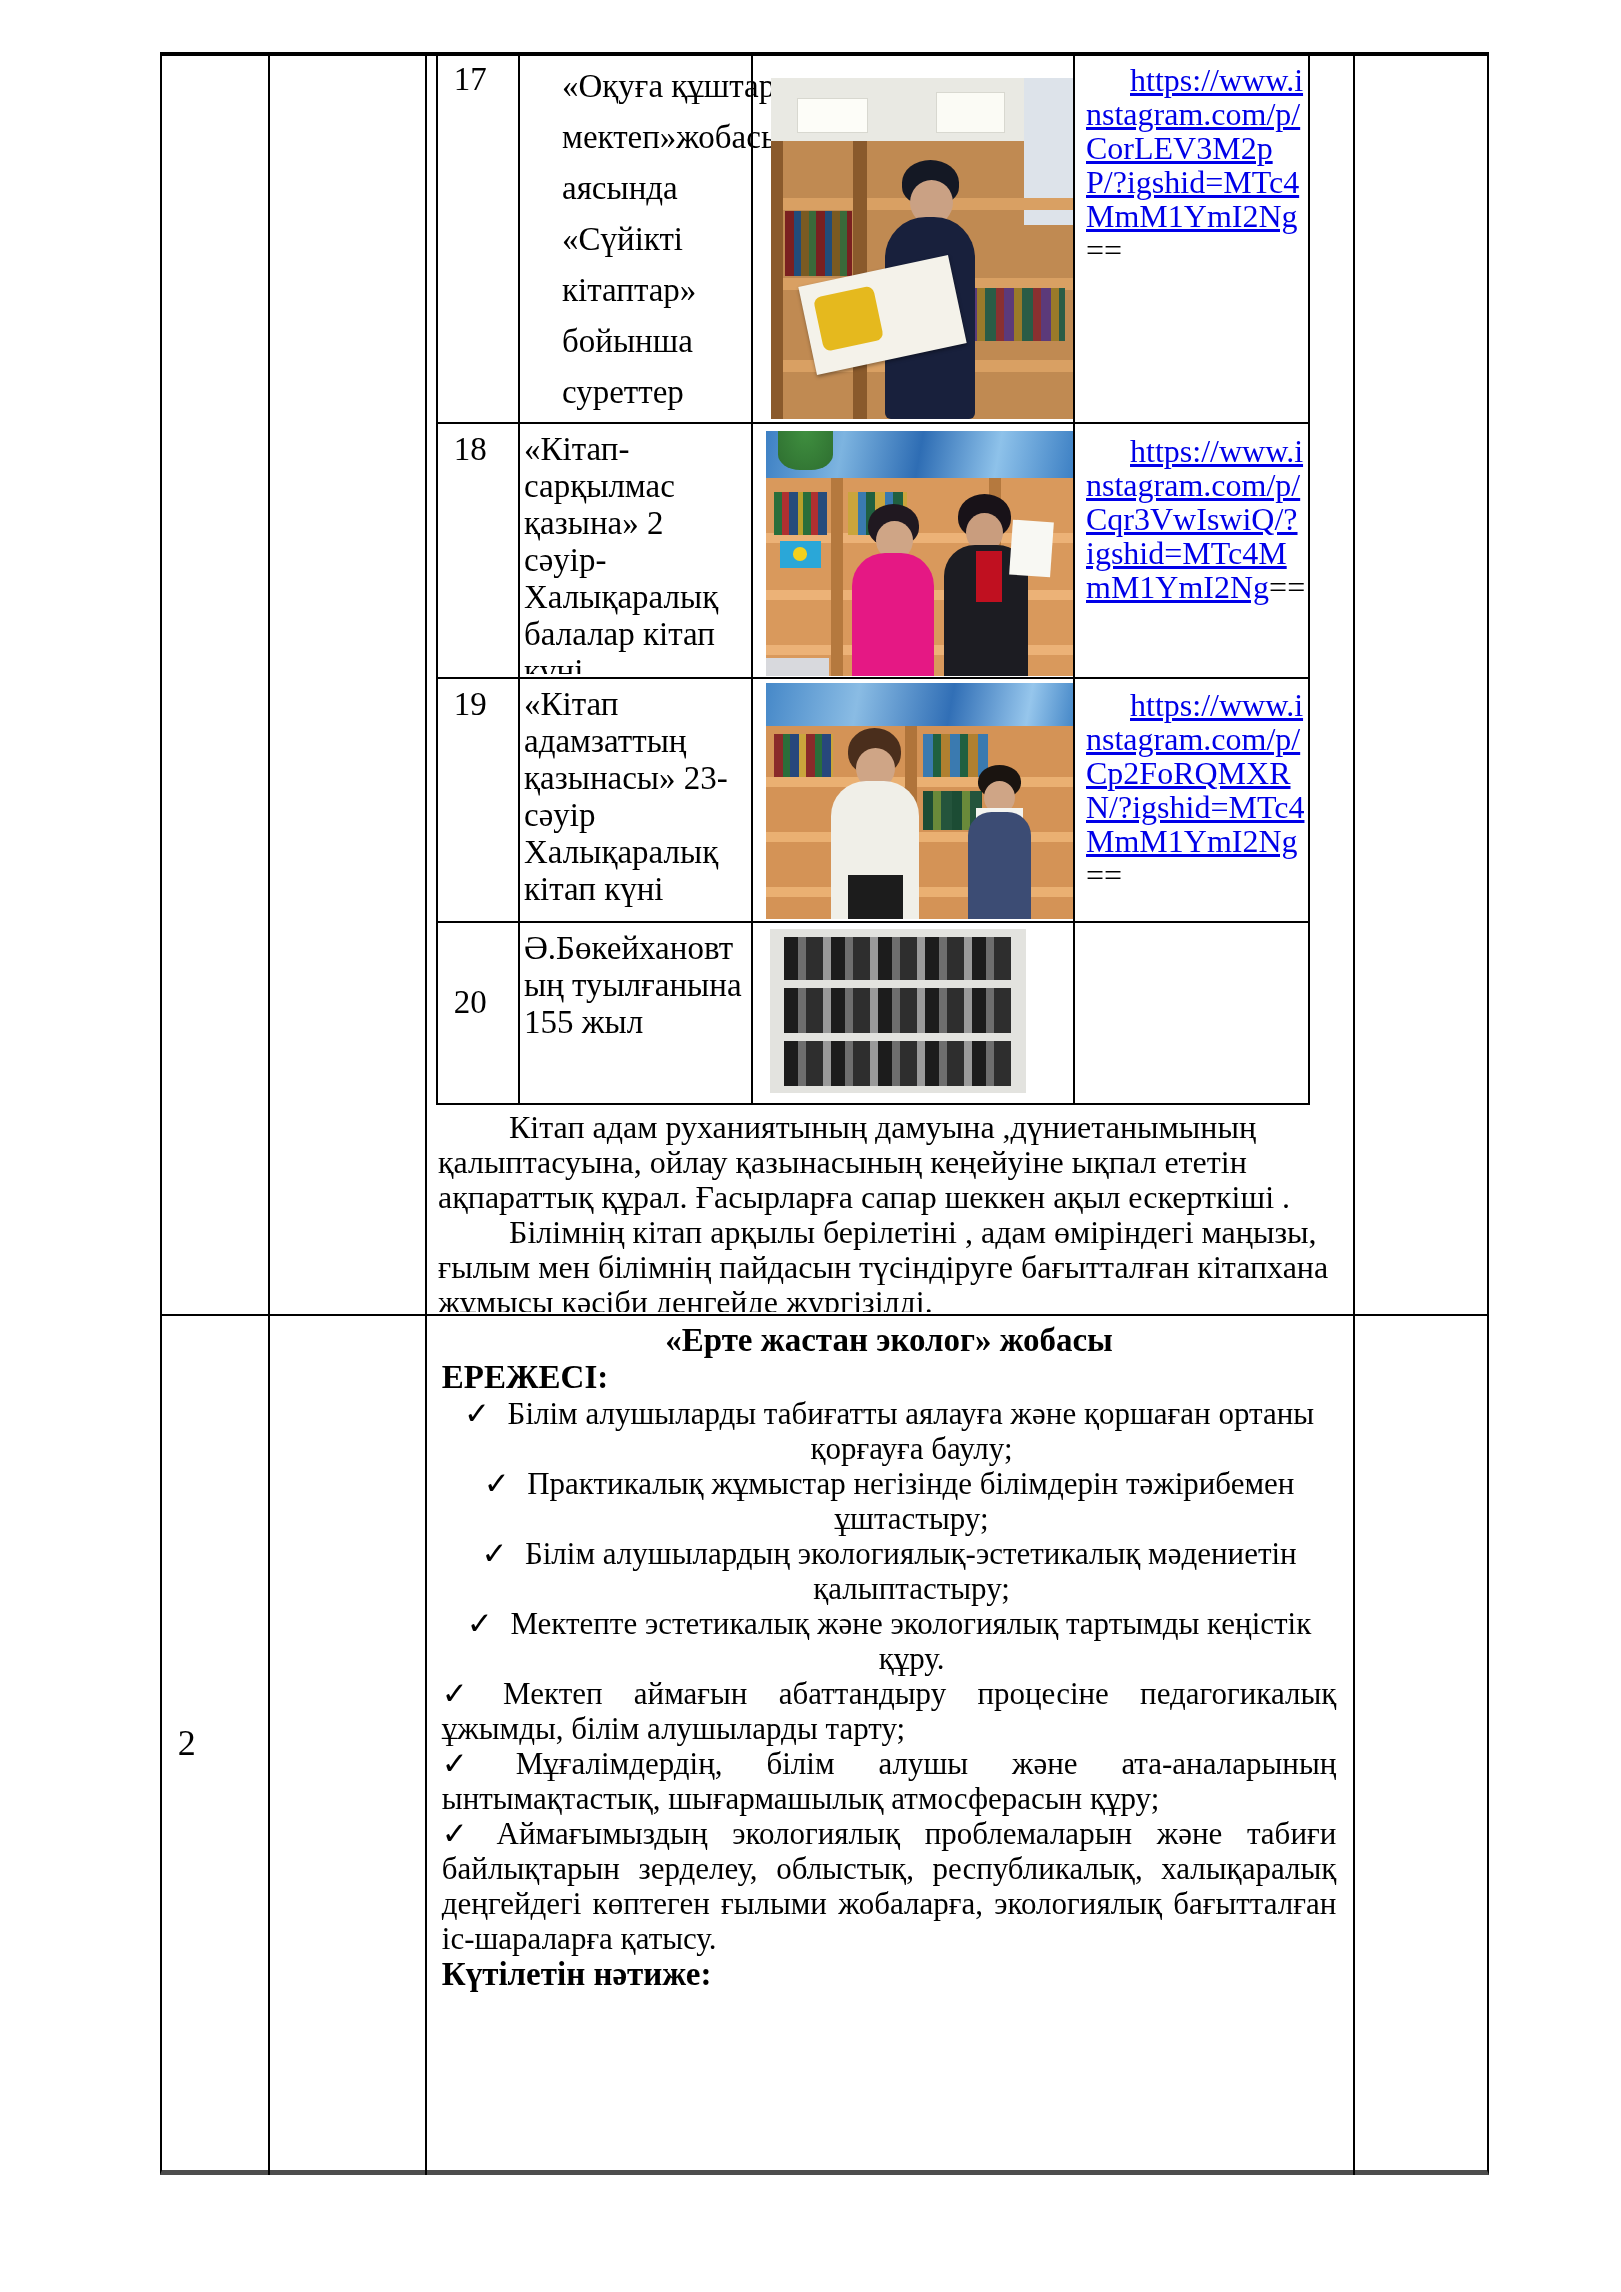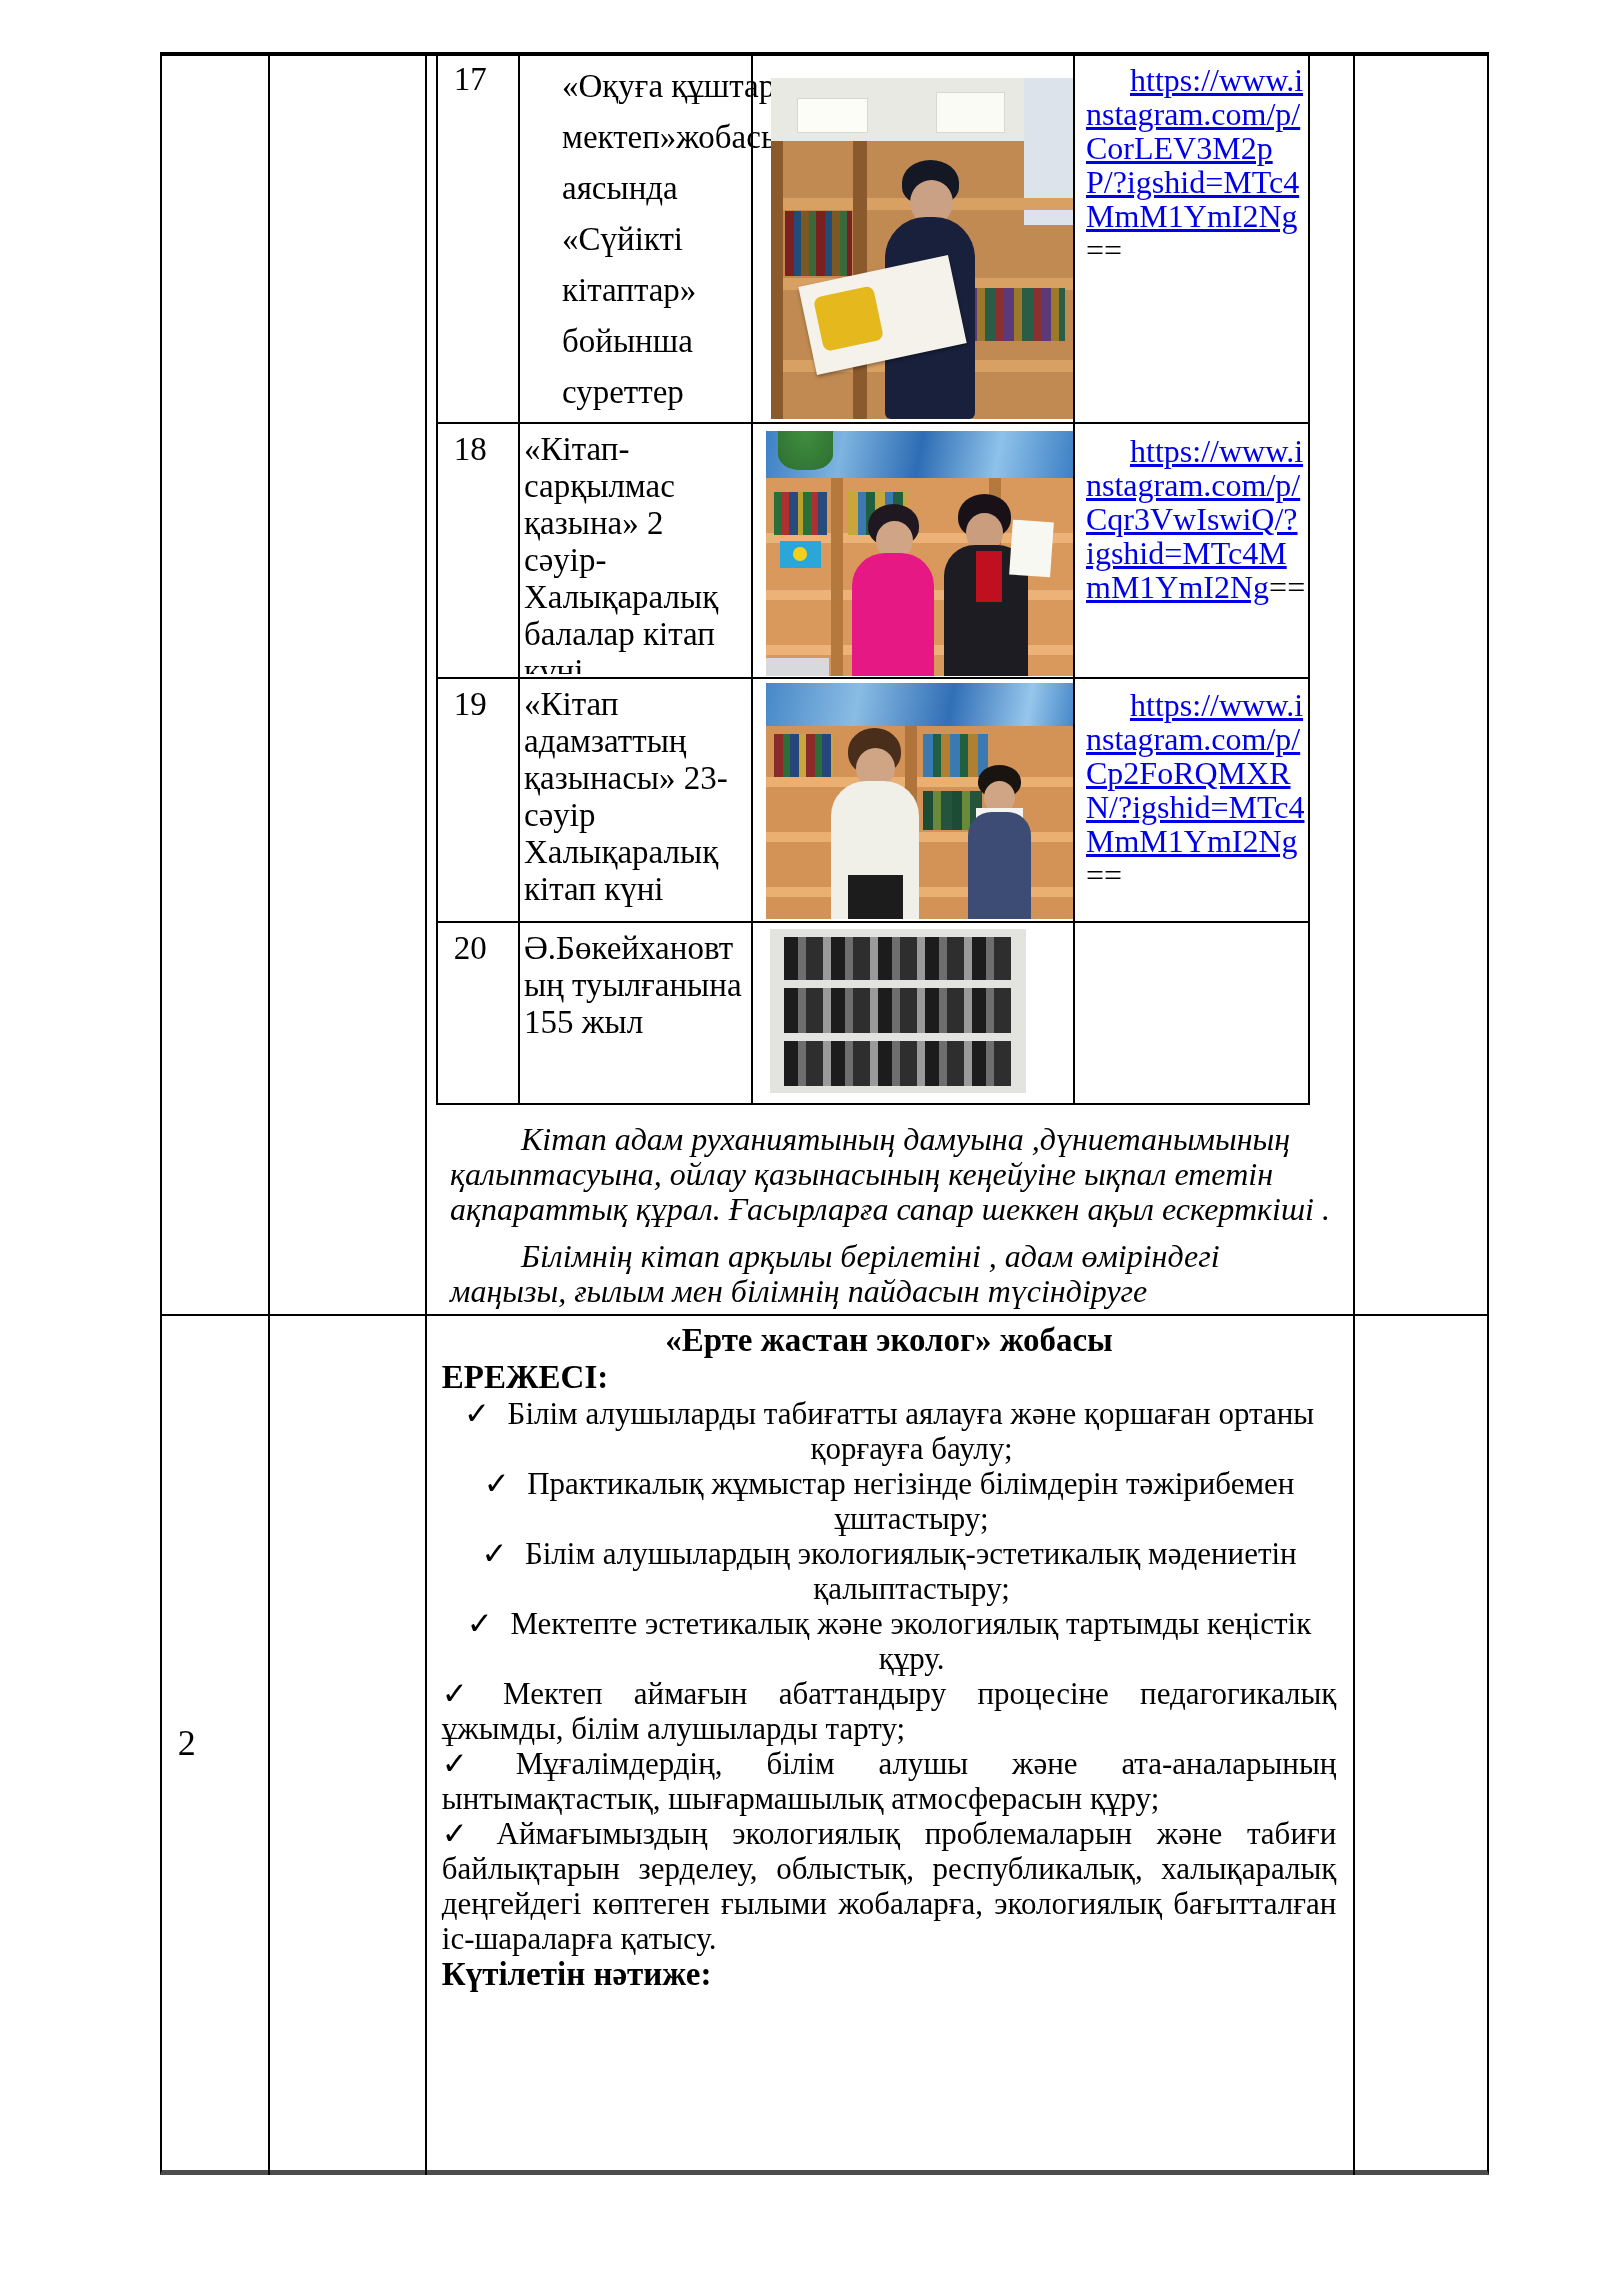--- a/index.html
+++ b/index.html
@@ -18,37 +18,37 @@
 
   
   .nested{left:436px;top:52px;width:874px;height:1053px;border:2px solid #000;}
   .nvline{width:2px;background:#000;top:52px;height:1053px;}
   #nv1{left:518px;} #nv2{left:751px;} #nv3{left:1073px;}
   .nhline{height:2px;background:#000;left:436px;width:874px;}
   #nh1{top:422px;} #nh2{top:677px;} #nh3{top:921px;}
 
   
   .numcell{left:438px;width:78px;padding-left:15.7px;font-size:33px;}
-  #num17{top:61px;} #num18{top:431px;} #num19{top:686px;} #num20{top:930px;}
+  #num17{top:61px;} #num18{top:431px;} #num19{top:686px;} #num20{top:984px;}
 
   .desccell{left:524px;width:223px;font-size:33px;overflow:hidden;overflow-wrap:break-word;}
   #desc17{top:61px;height:359px;line-height:51px;margin-left:38px;}
   #desc18{top:431px;height:243px;line-height:37px;}
   #desc19{top:686px;height:233px;line-height:37px;}
   #desc20{top:930px;height:172px;line-height:37px;}
 
   .linkcell{left:1086px;width:220px;font-size:32px;line-height:34px;word-break:break-all;overflow:hidden;}
   #link17{top:63px;height:353px;} #link18{top:434px;height:235px;} #link19{top:688px;height:227px;}
   a.doclink{color:#0000e8;text-decoration:underline;margin-left:44px;}
   .linksuffix{color:#000;text-decoration:none;}
 
   
   .summary{left:438px;top:1110px;width:908px;height:202px;overflow:hidden;
            font-size:32px;line-height:35px;text-align:left;}
-  .summary p{margin:12px;text-indent:71px;font-style:italic;}
+  .summary p{margin:0;text-indent:71px;}
 
   
   .rownum{left:162px;top:1316px;width:104px;height:854px;display:flex;align-items:center;
           padding-left:15.7px;font-size:36px;}
   .eco{left:434px;top:1322px;width:916px;height:849px;overflow:hidden;padding:0 13.7px 0 7.8px;}
   .eco-title{font-size:33px;font-weight:bold;text-align:center;line-height:37px;}
   .eco-sub{font-size:33px;font-weight:bold;line-height:37px;}
   .rule{font-size:31px;line-height:35px;text-align:justify;}
   .rule.left{text-align:left;}
   .rule.hang{padding-left:45px;text-indent:-45px;text-align:center;}

